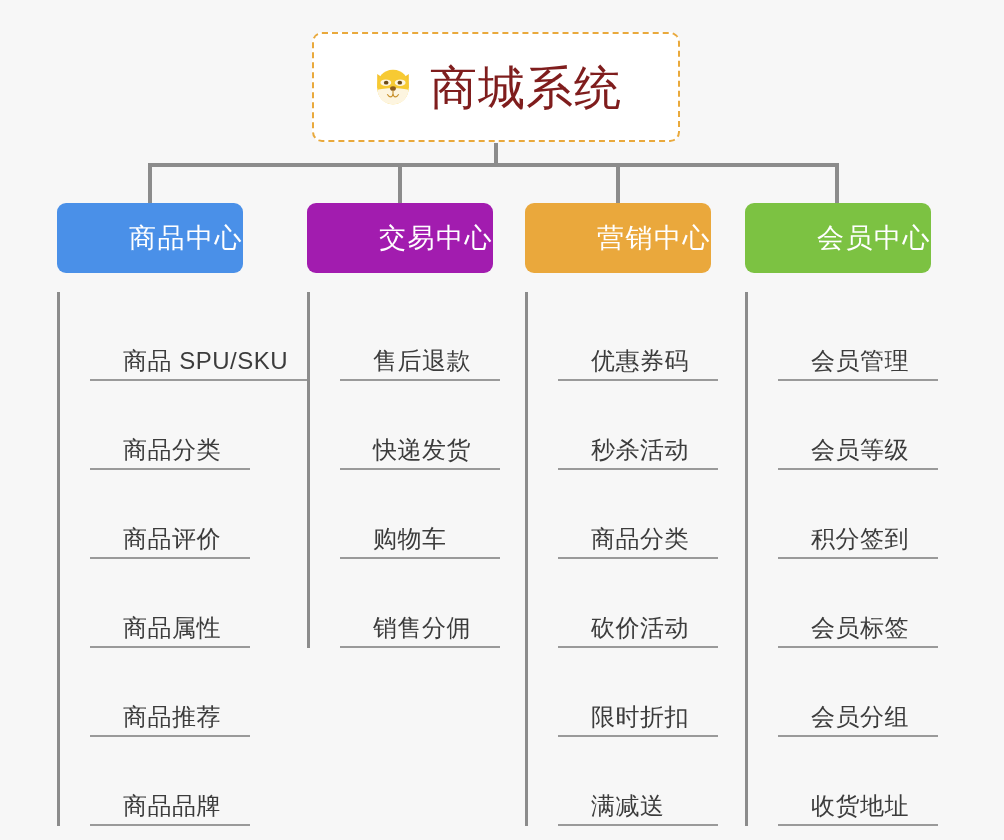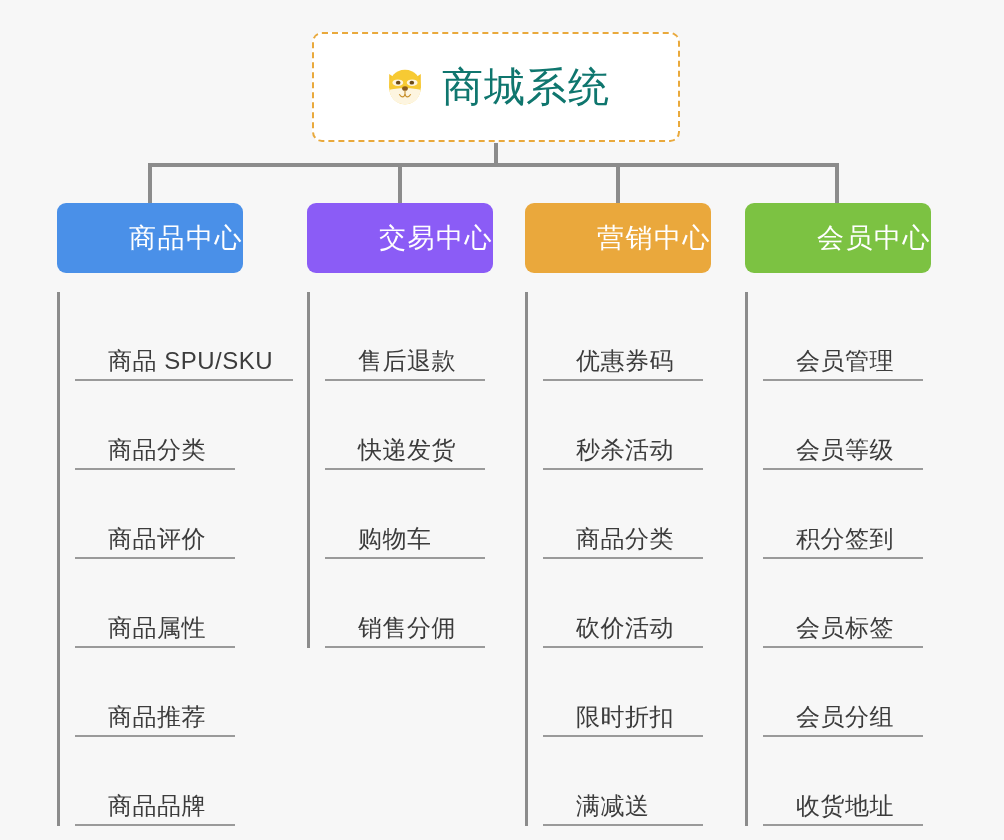--- a/index.html
+++ b/index.html
@@ -38,23 +38,23 @@
     align-items: center;
     gap: 14px;
   }
   #root-emoji {
     width: 46px;
     height: 46px;
     flex: 0 0 auto;
     display: block;
   }
   #root-title {
-    font-size: 41px;
+    font-size: 47px;
     line-height: 1;
-    color: #0f766e;
+    color: #7f1d1d;
     letter-spacing: 1px;
     white-space: nowrap;
   }
 
   
   #connectors {
     position: absolute;
     left: 0;
     top: 0;
     width: 1004px;
@@ -81,21 +81,21 @@
     justify-content: flex-end;
     color: #ffffff;
     font-size: 27px;
     letter-spacing: 1.5px;
     box-sizing: border-box;
   }
 
   .leaf-list {
     position: relative;
     margin-top: 19px;
-    padding-left: 15px;
+    padding-left: 30px;
     border-left: 3px solid #8c8c8c;
   }
   .leaf {
     position: relative;
     height: 89px;
     box-sizing: border-box;
     display: flex;
     align-items: flex-end;
     justify-content: flex-start;
     border-bottom: 2px solid #9a9a9a;
@@ -173,21 +173,21 @@
         </div>
         <div class="leaf narrow">
           <span class="leaf-label">商品推荐</span>
         </div>
         <div class="leaf narrow">
           <span class="leaf-label">商品品牌</span>
         </div>
       </div>
     </div>
     <div class="column col1">
-      <div class="cat-box" style="background: #8b5cf6;">
+      <div class="cat-box" style="background: #a21caf;">
         <span>交易中心</span>
       </div>
       <div class="leaf-list">
         <div class="leaf narrow">
           <span class="leaf-label">售后退款</span>
         </div>
         <div class="leaf narrow">
           <span class="leaf-label">快递发货</span>
         </div>
         <div class="leaf narrow">

